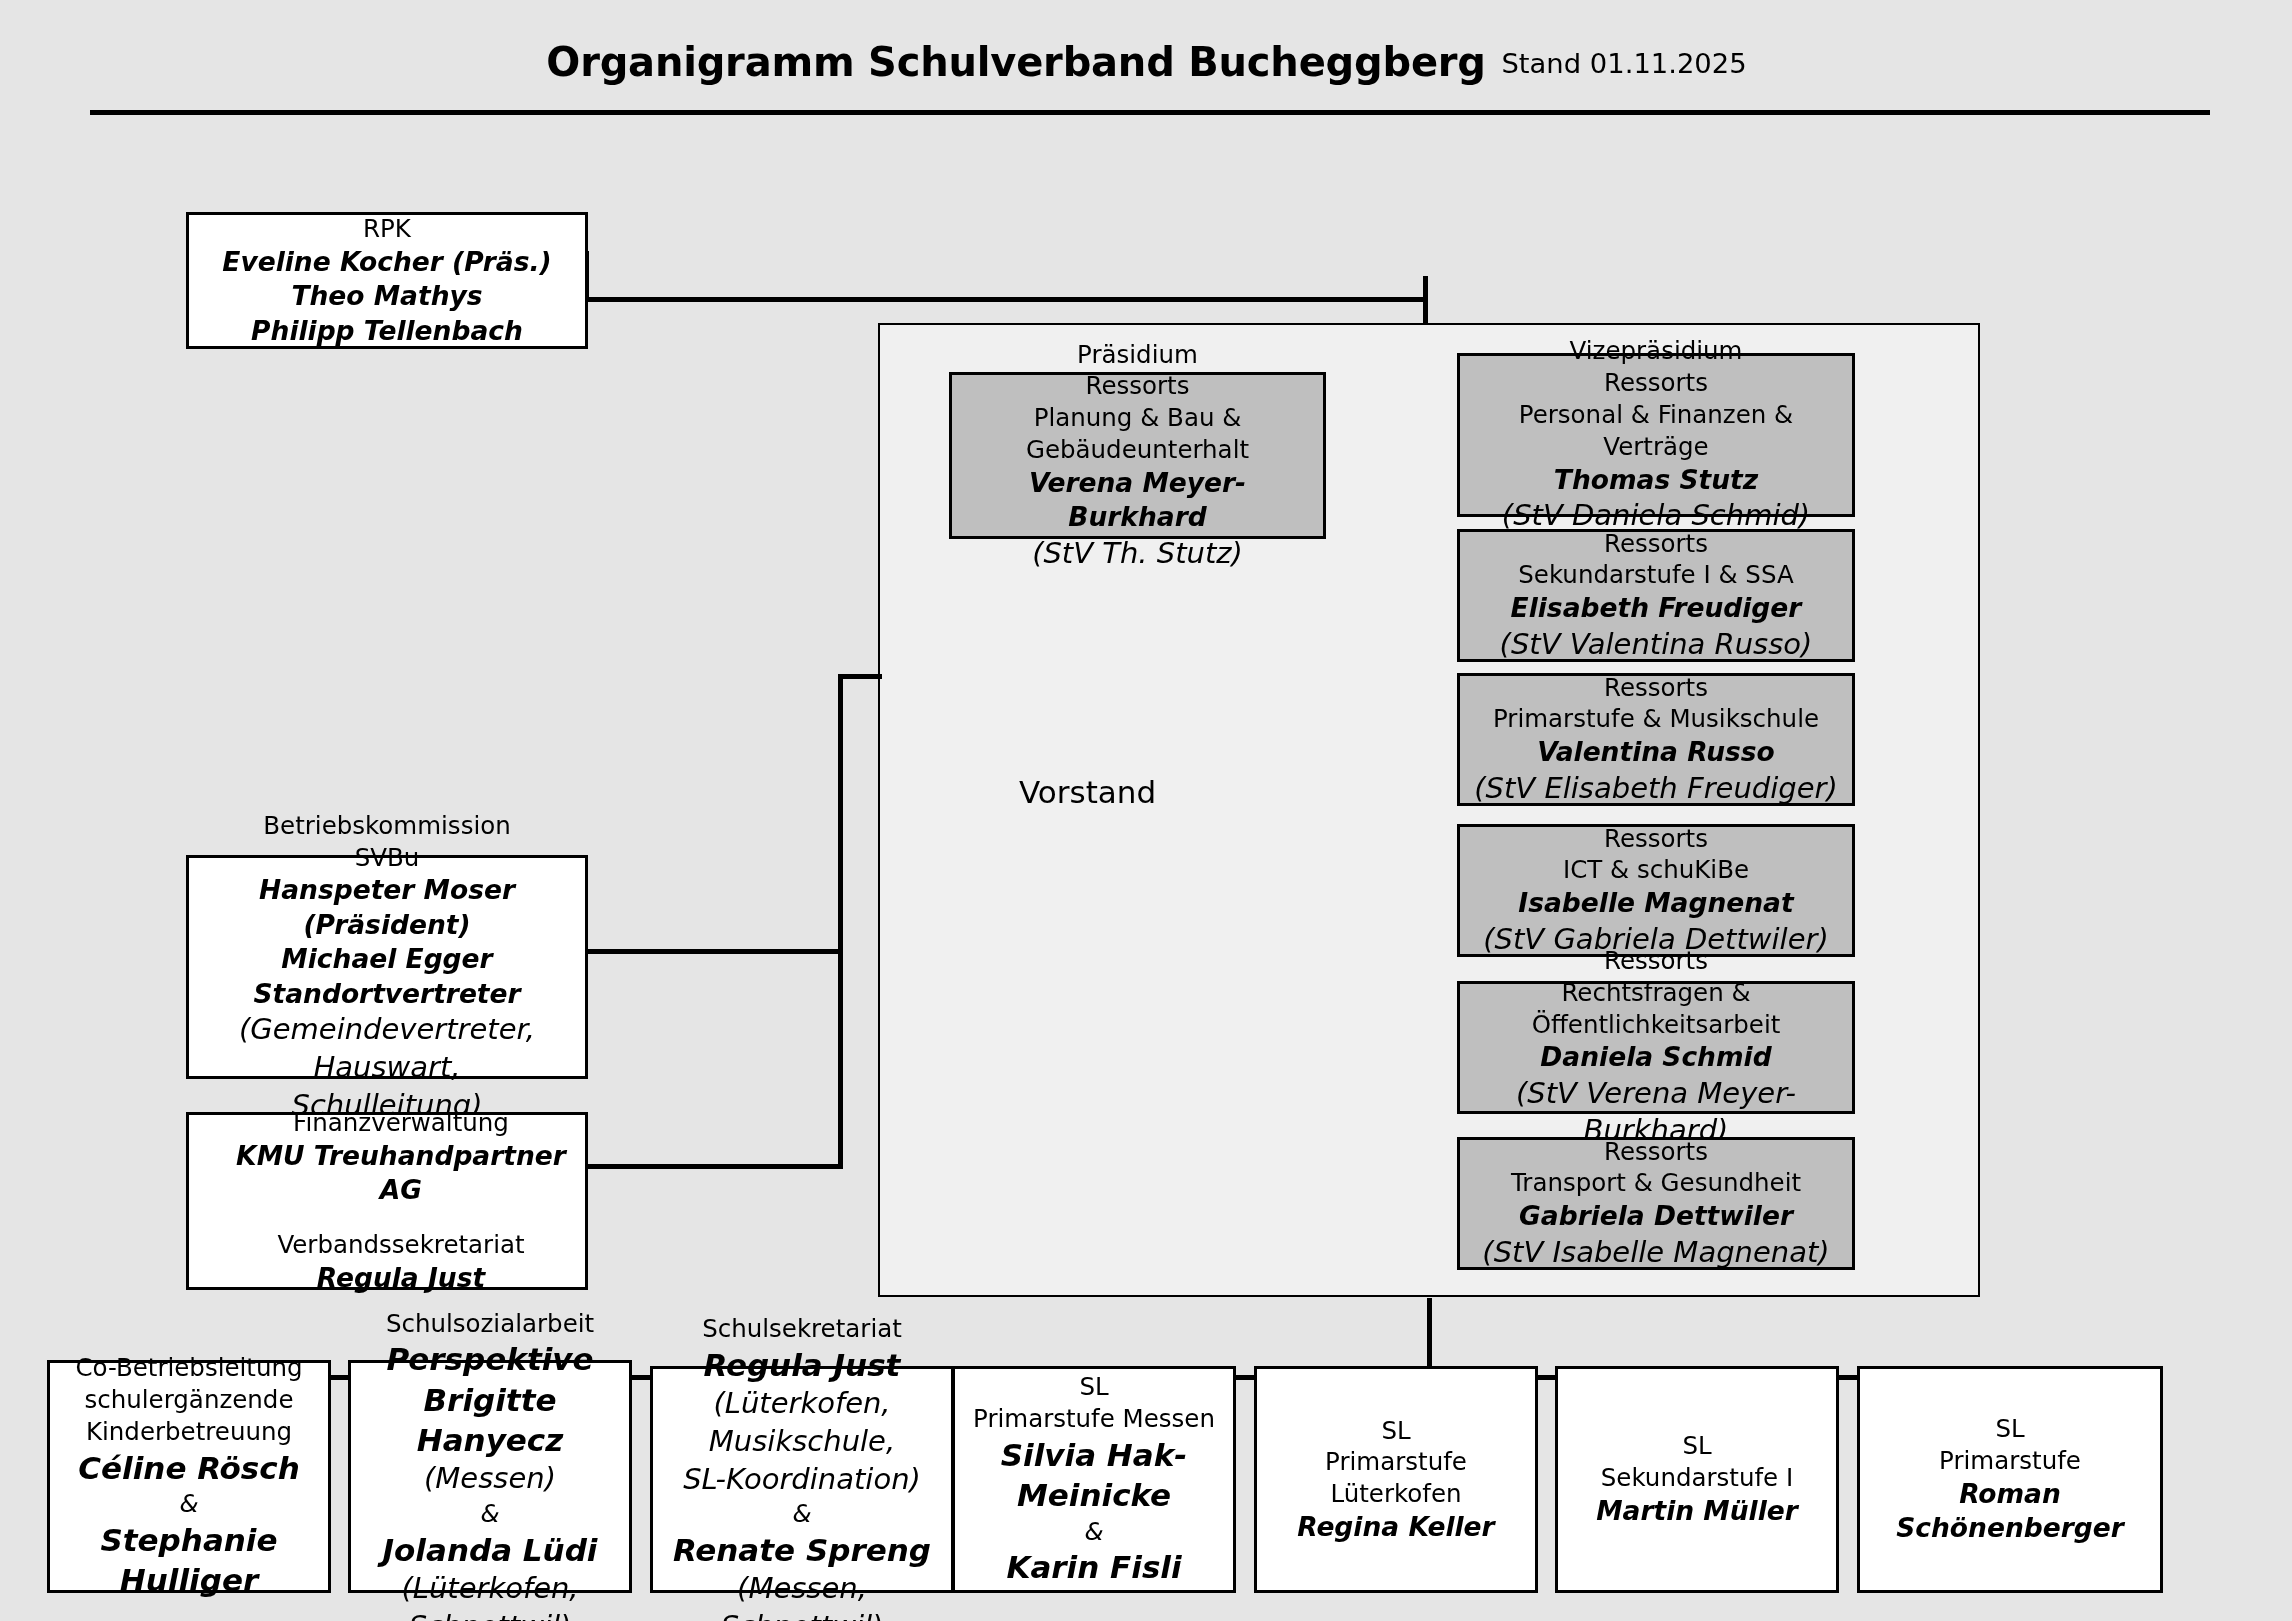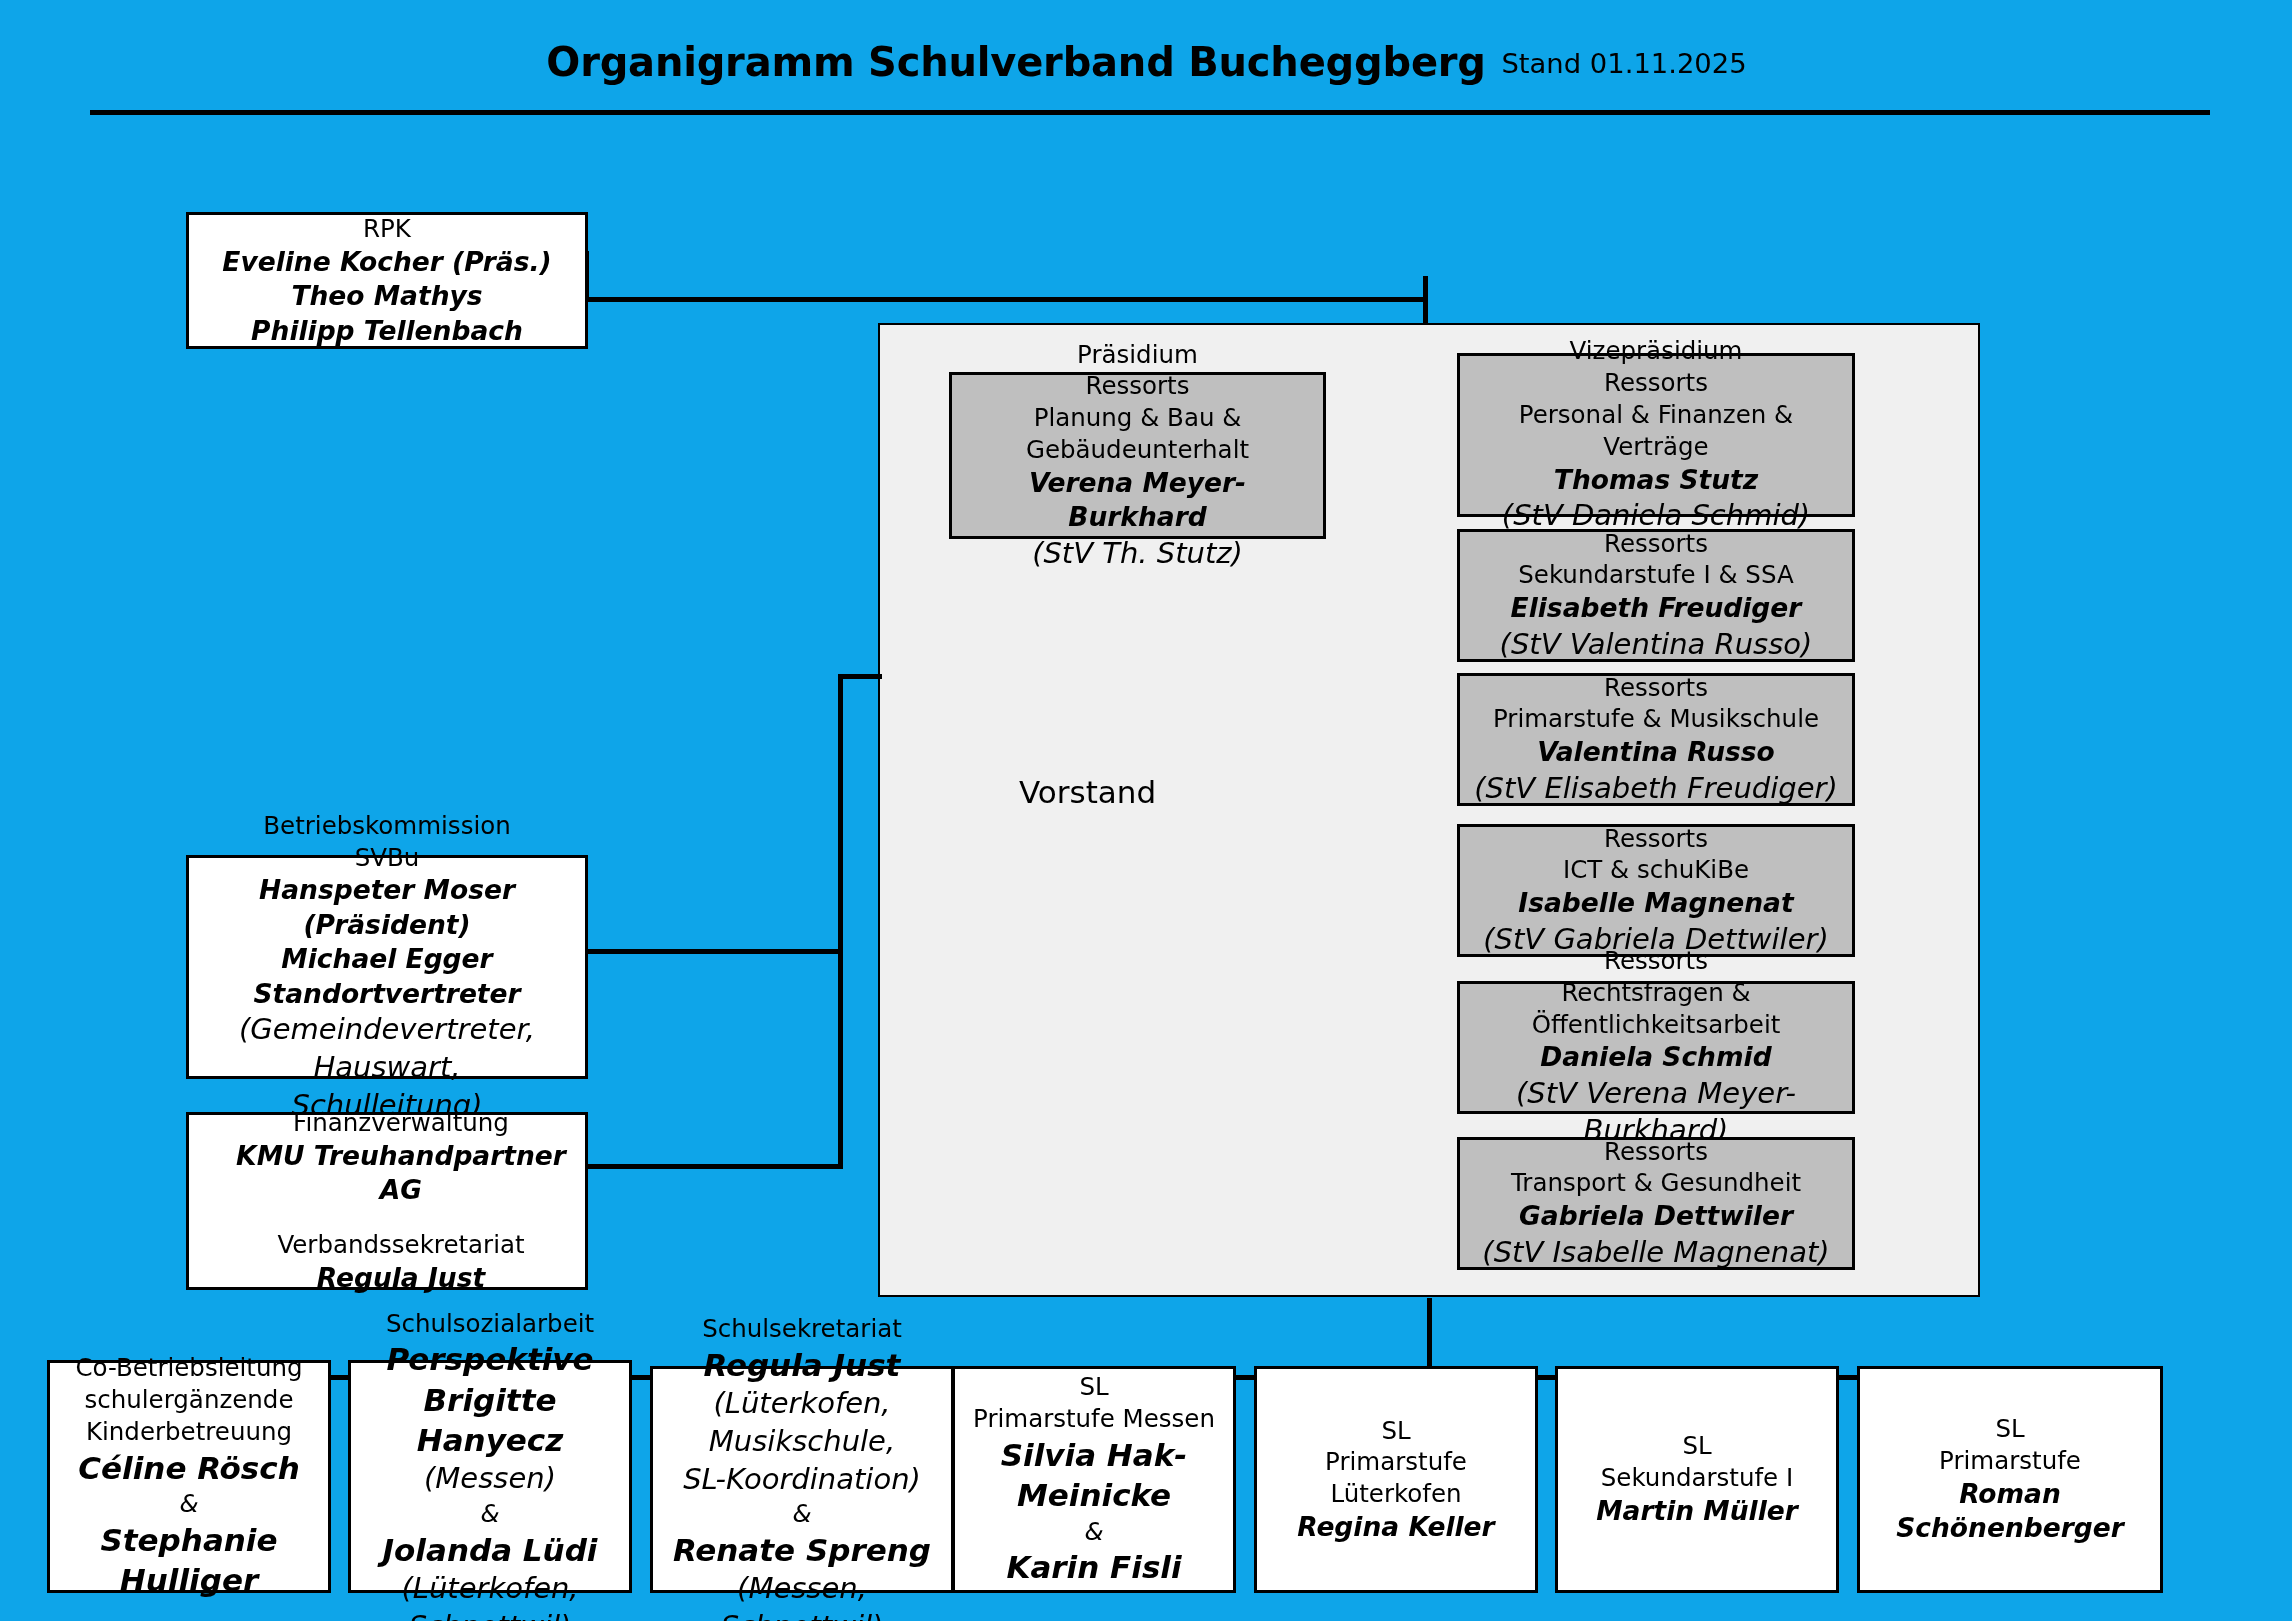--- a/index.html
+++ b/index.html
@@ -8,21 +8,21 @@
     background: #ffffff;
   }
   body {
     font-family: "DejaVu Sans", "Liberation Sans", sans-serif;
     color: #000000;
   }
   #page {
     position: relative;
     width: 2293px;
     height: 1621px;
-    background: #0ea5e9;
+    background: #e5e5e5;
     overflow: hidden;
   }
 
   
   #header-title-row {
     position: absolute;
     left: 0;
     top: 39px;
     width: 2293px;
     text-align: center;

